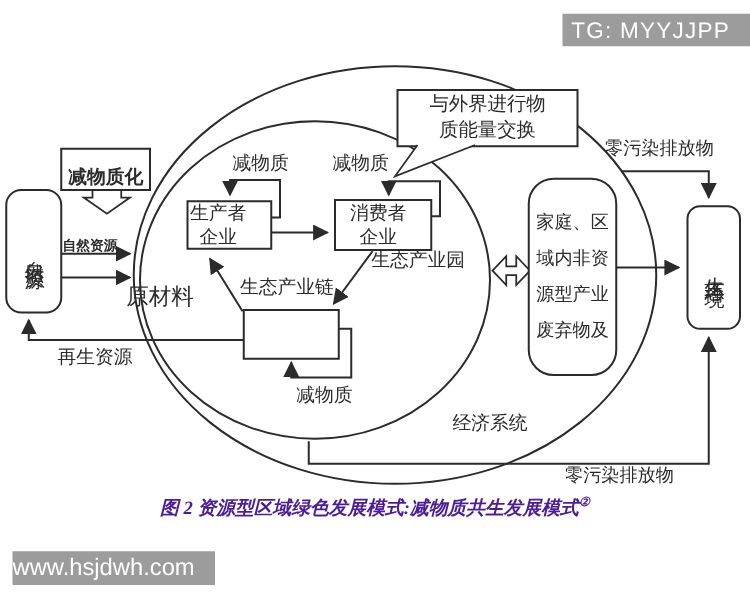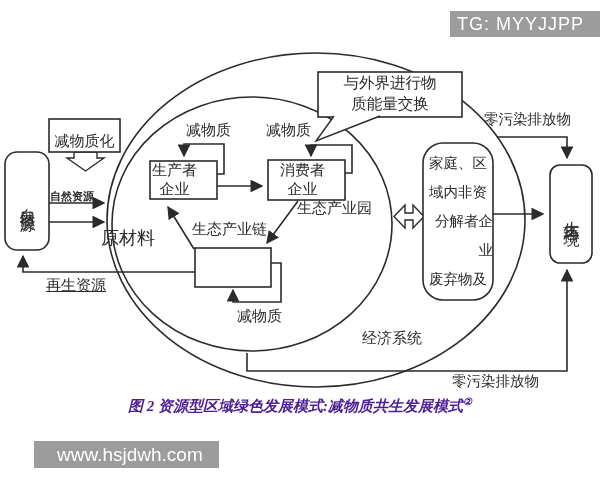--- a/index.html
+++ b/index.html
@@ -58,54 +58,54 @@
       <rect x="150" y="161" width="67" height="38"></rect>
       <rect x="268" y="160" width="77" height="40"></rect>
       <rect x="195" y="248" width="76" height="39"></rect>
       <rect x="423" y="143" width="70" height="157" rx="20"></rect>
       <rect x="550" y="165" width="42" height="98" rx="10"></rect>
       <rect x="318" y="72" width="144" height="45"></rect>
       <path d="M334 116 L316 141 L380 116" fill="#ffffff" stroke="#2b2b2b" stroke-width="1.4"></path>
     </g>
   </svg>
 
-  <div class="boxtext" style="left:49px;top:119px;width:71px;height:44px;font-size:15px;">减物质化</div>
+  <div class="boxtext" style="left:49px;top:119px;width:71px;height:44px;font-size:15px;font-weight:bold;">减物质化</div>
   <div class="boxtext vert" style="left:5px;top:152px;width:44px;height:98px;font-size:16px;">自然资源</div>
   <div class="boxtext" style="left:150px;top:161px;width:49px;height:38px;font-size:15px;flex-direction:column;">
     <span>生产者</span>
     <span>企业</span>
   </div>
   <div class="boxtext" style="left:268px;top:160px;width:69px;height:40px;font-size:15px;flex-direction:column;">
     <span>消费者</span>
     <span>企业</span>
   </div>
   <div class="boxtext" style="left:423px;top:143px;width:70px;height:157px;font-size:14.5px;flex-direction:column;line-height:29px;">
     <span>家庭、区</span>
     <span>域内非资</span>
-    <span>分解者企业</span>
+    <span>源型产业</span>
     <span>废弃物及</span>
   </div>
   <div class="boxtext vert" style="left:550px;top:165px;width:42px;height:98px;font-size:16px;">生态环境</div>
   <div class="boxtext" style="left:318px;top:72px;width:144px;height:43px;font-size:15.5px;flex-direction:column;line-height:21px;">
     <span>与外界进行物</span>
     <span>质能量交换</span>
   </div>
 
   <div class="t" style="left:186px;top:122px;font-size:15px;">减物质</div>
   <div class="t" style="left:266px;top:122px;font-size:15px;">减物质</div>
   <div class="t" style="left:237px;top:308px;font-size:15px;">减物质</div>
   <div class="t" style="left:50px;top:191px;font-size:11px;font-weight:bold;">自然资源</div>
   <div class="t" style="left:53px;top:228px;font-size:18px;margin-left:48px;">原材料</div>
-  <div class="t" style="left:46px;top:277px;font-size:15px;text-decoration:underline;">再生资源</div>
+  <div class="t" style="left:46px;top:277px;font-size:15px;">再生资源</div>
   <div class="t" style="left:192px;top:221px;font-size:15px;">生态产业链</div>
   <div class="t" style="left:297px;top:200px;font-size:15px;">生态产业园</div>
   <div class="t" style="left:362px;top:330px;font-size:15px;">经济系统</div>
   <div class="t" style="left:484px;top:111px;font-size:14.5px;">零污染排放物</div>
   <div class="t" style="left:452px;top:373px;font-size:14.5px;">零污染排放物</div>
 
   <div class="caption">
     <span>图 2  资源型区域绿色发展模式:减物质共生发展模式</span><sup>②</sup>
   </div>
 
   <div class="banner" style="left:450px;top:11px;width:149px;height:26px;font-size:18px;padding-left:7px;letter-spacing:1px;">TG: MYYJJPP</div>
-  <div class="banner" style="left:10px;top:441px;width:162px;height:27px;font-size:19px;padding-left:23px;margin-left:24px;">www.hsjdwh.com</div>
+  <div class="banner" style="left:10px;top:441px;width:162px;height:27px;font-size:19px;padding-left:0;">www.hsjdwh.com</div>
 
 </div>
 
 </body></html>

